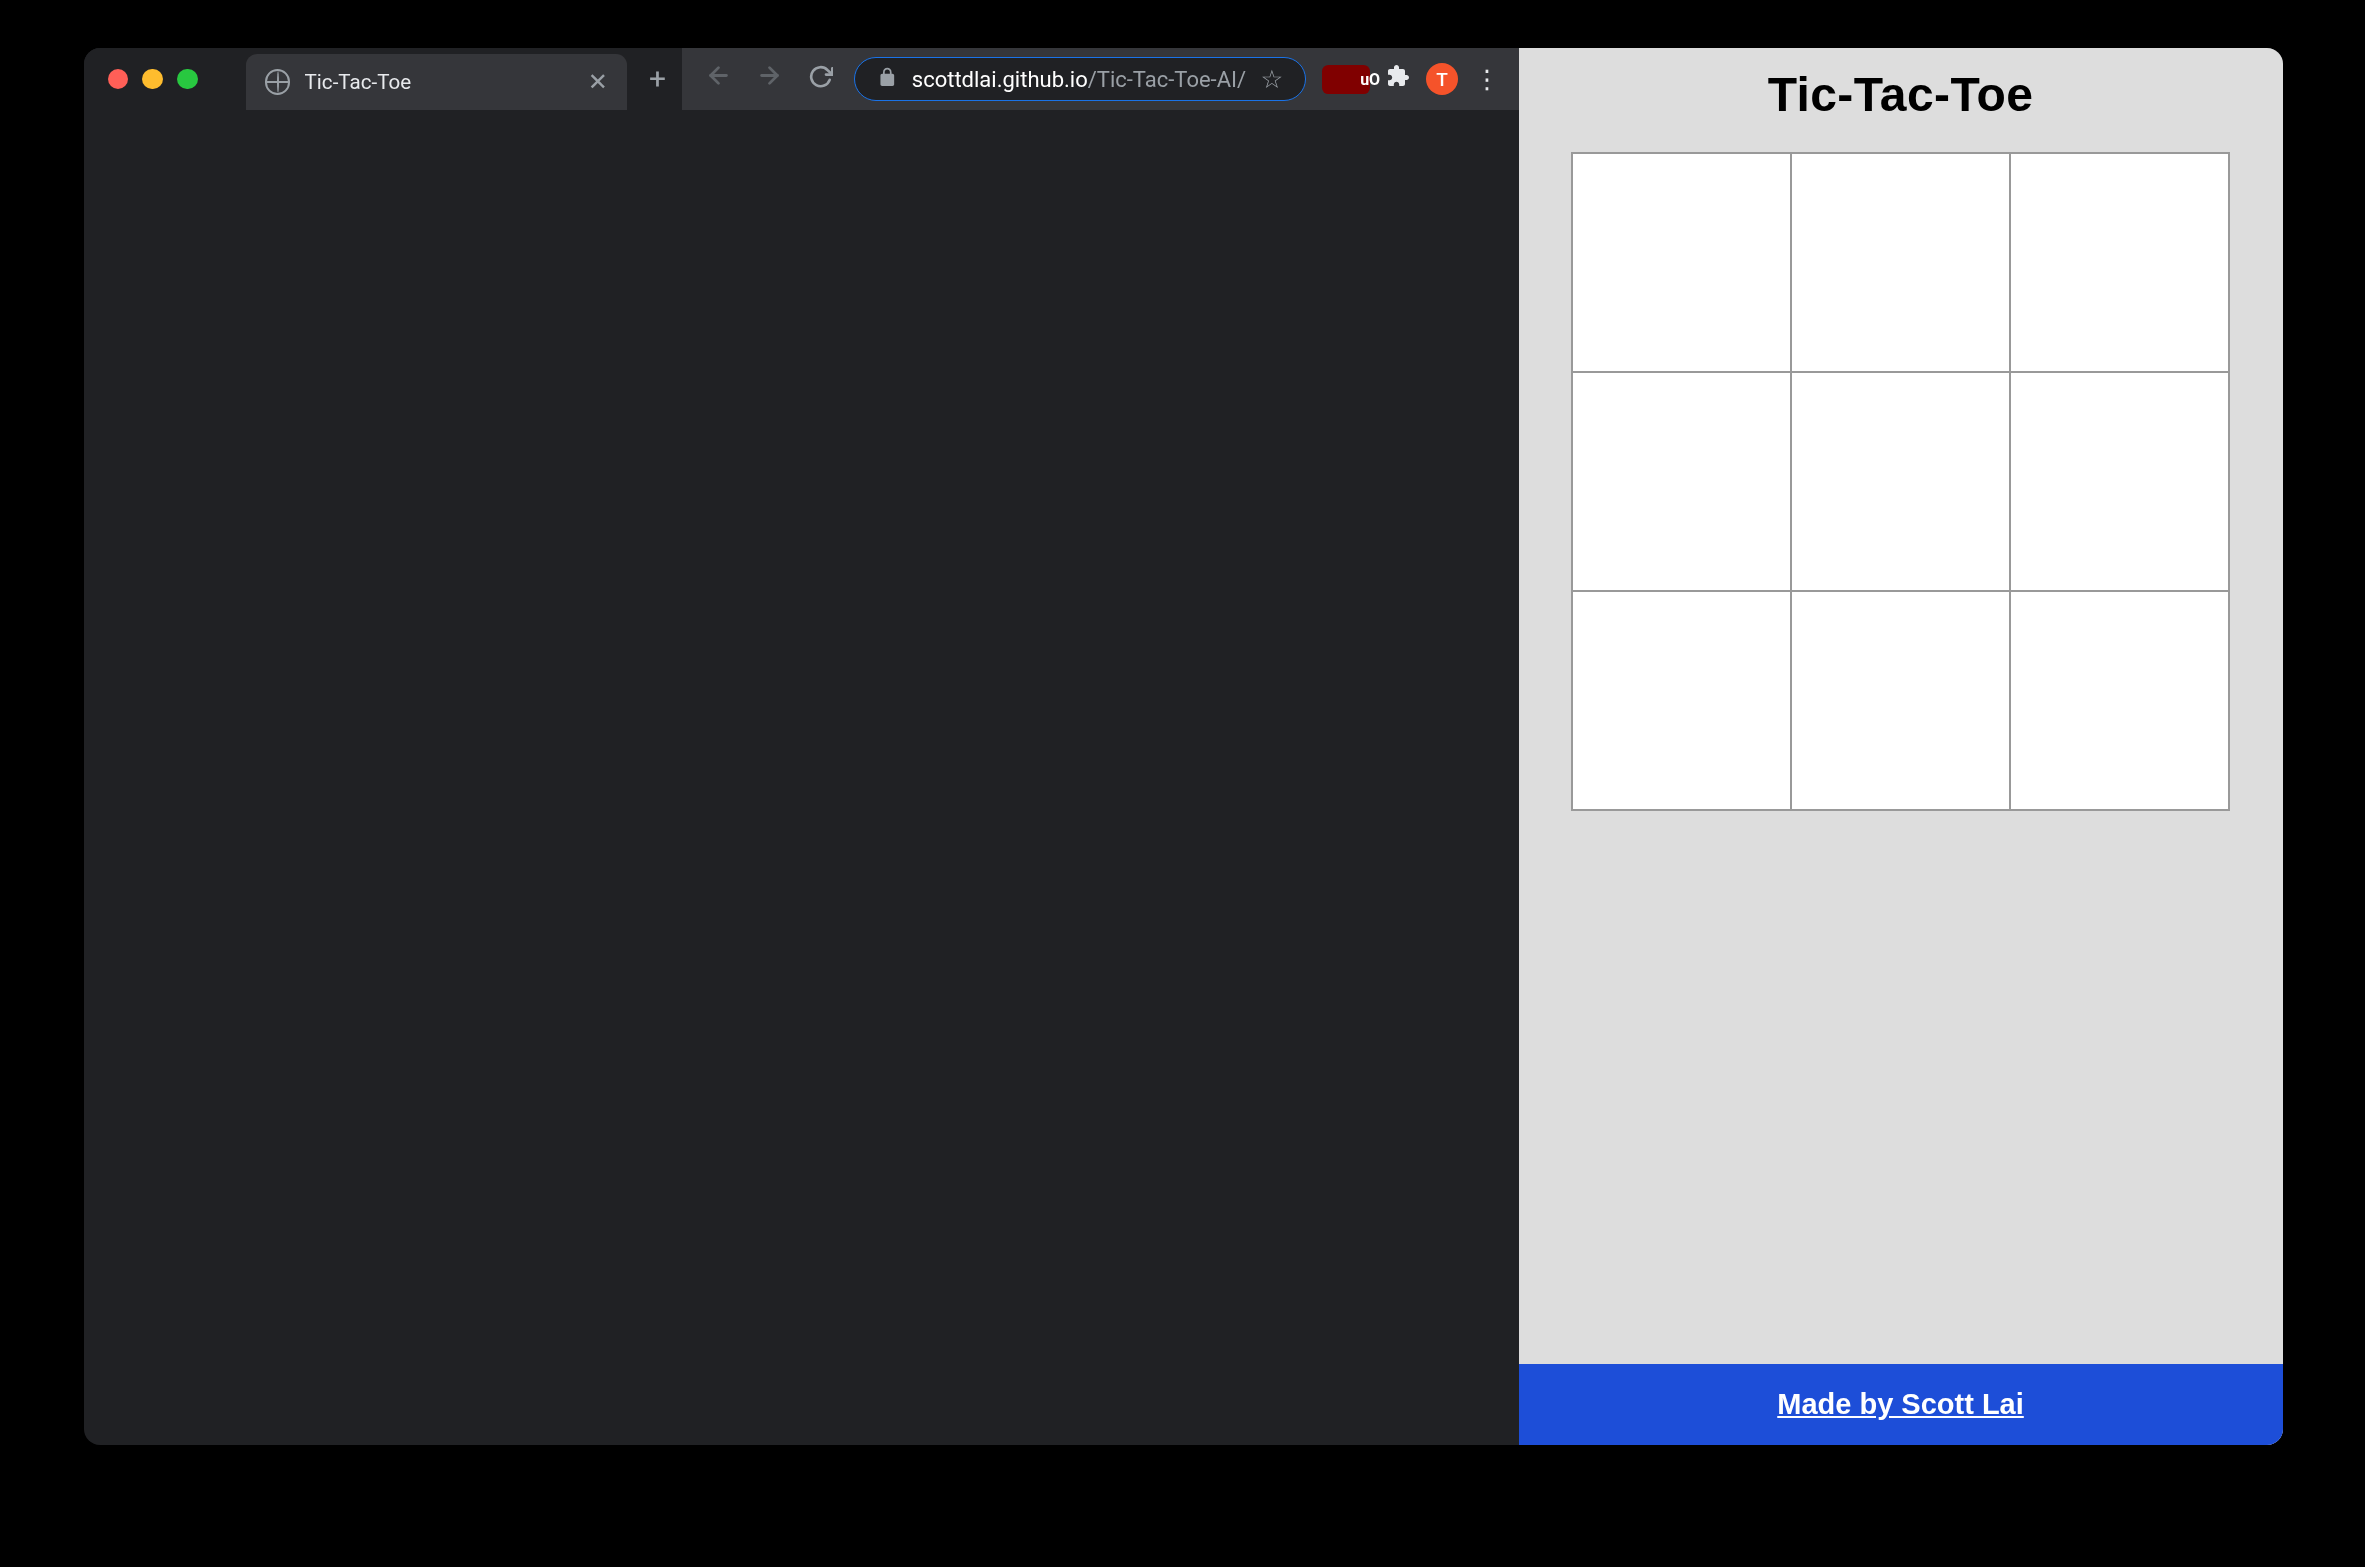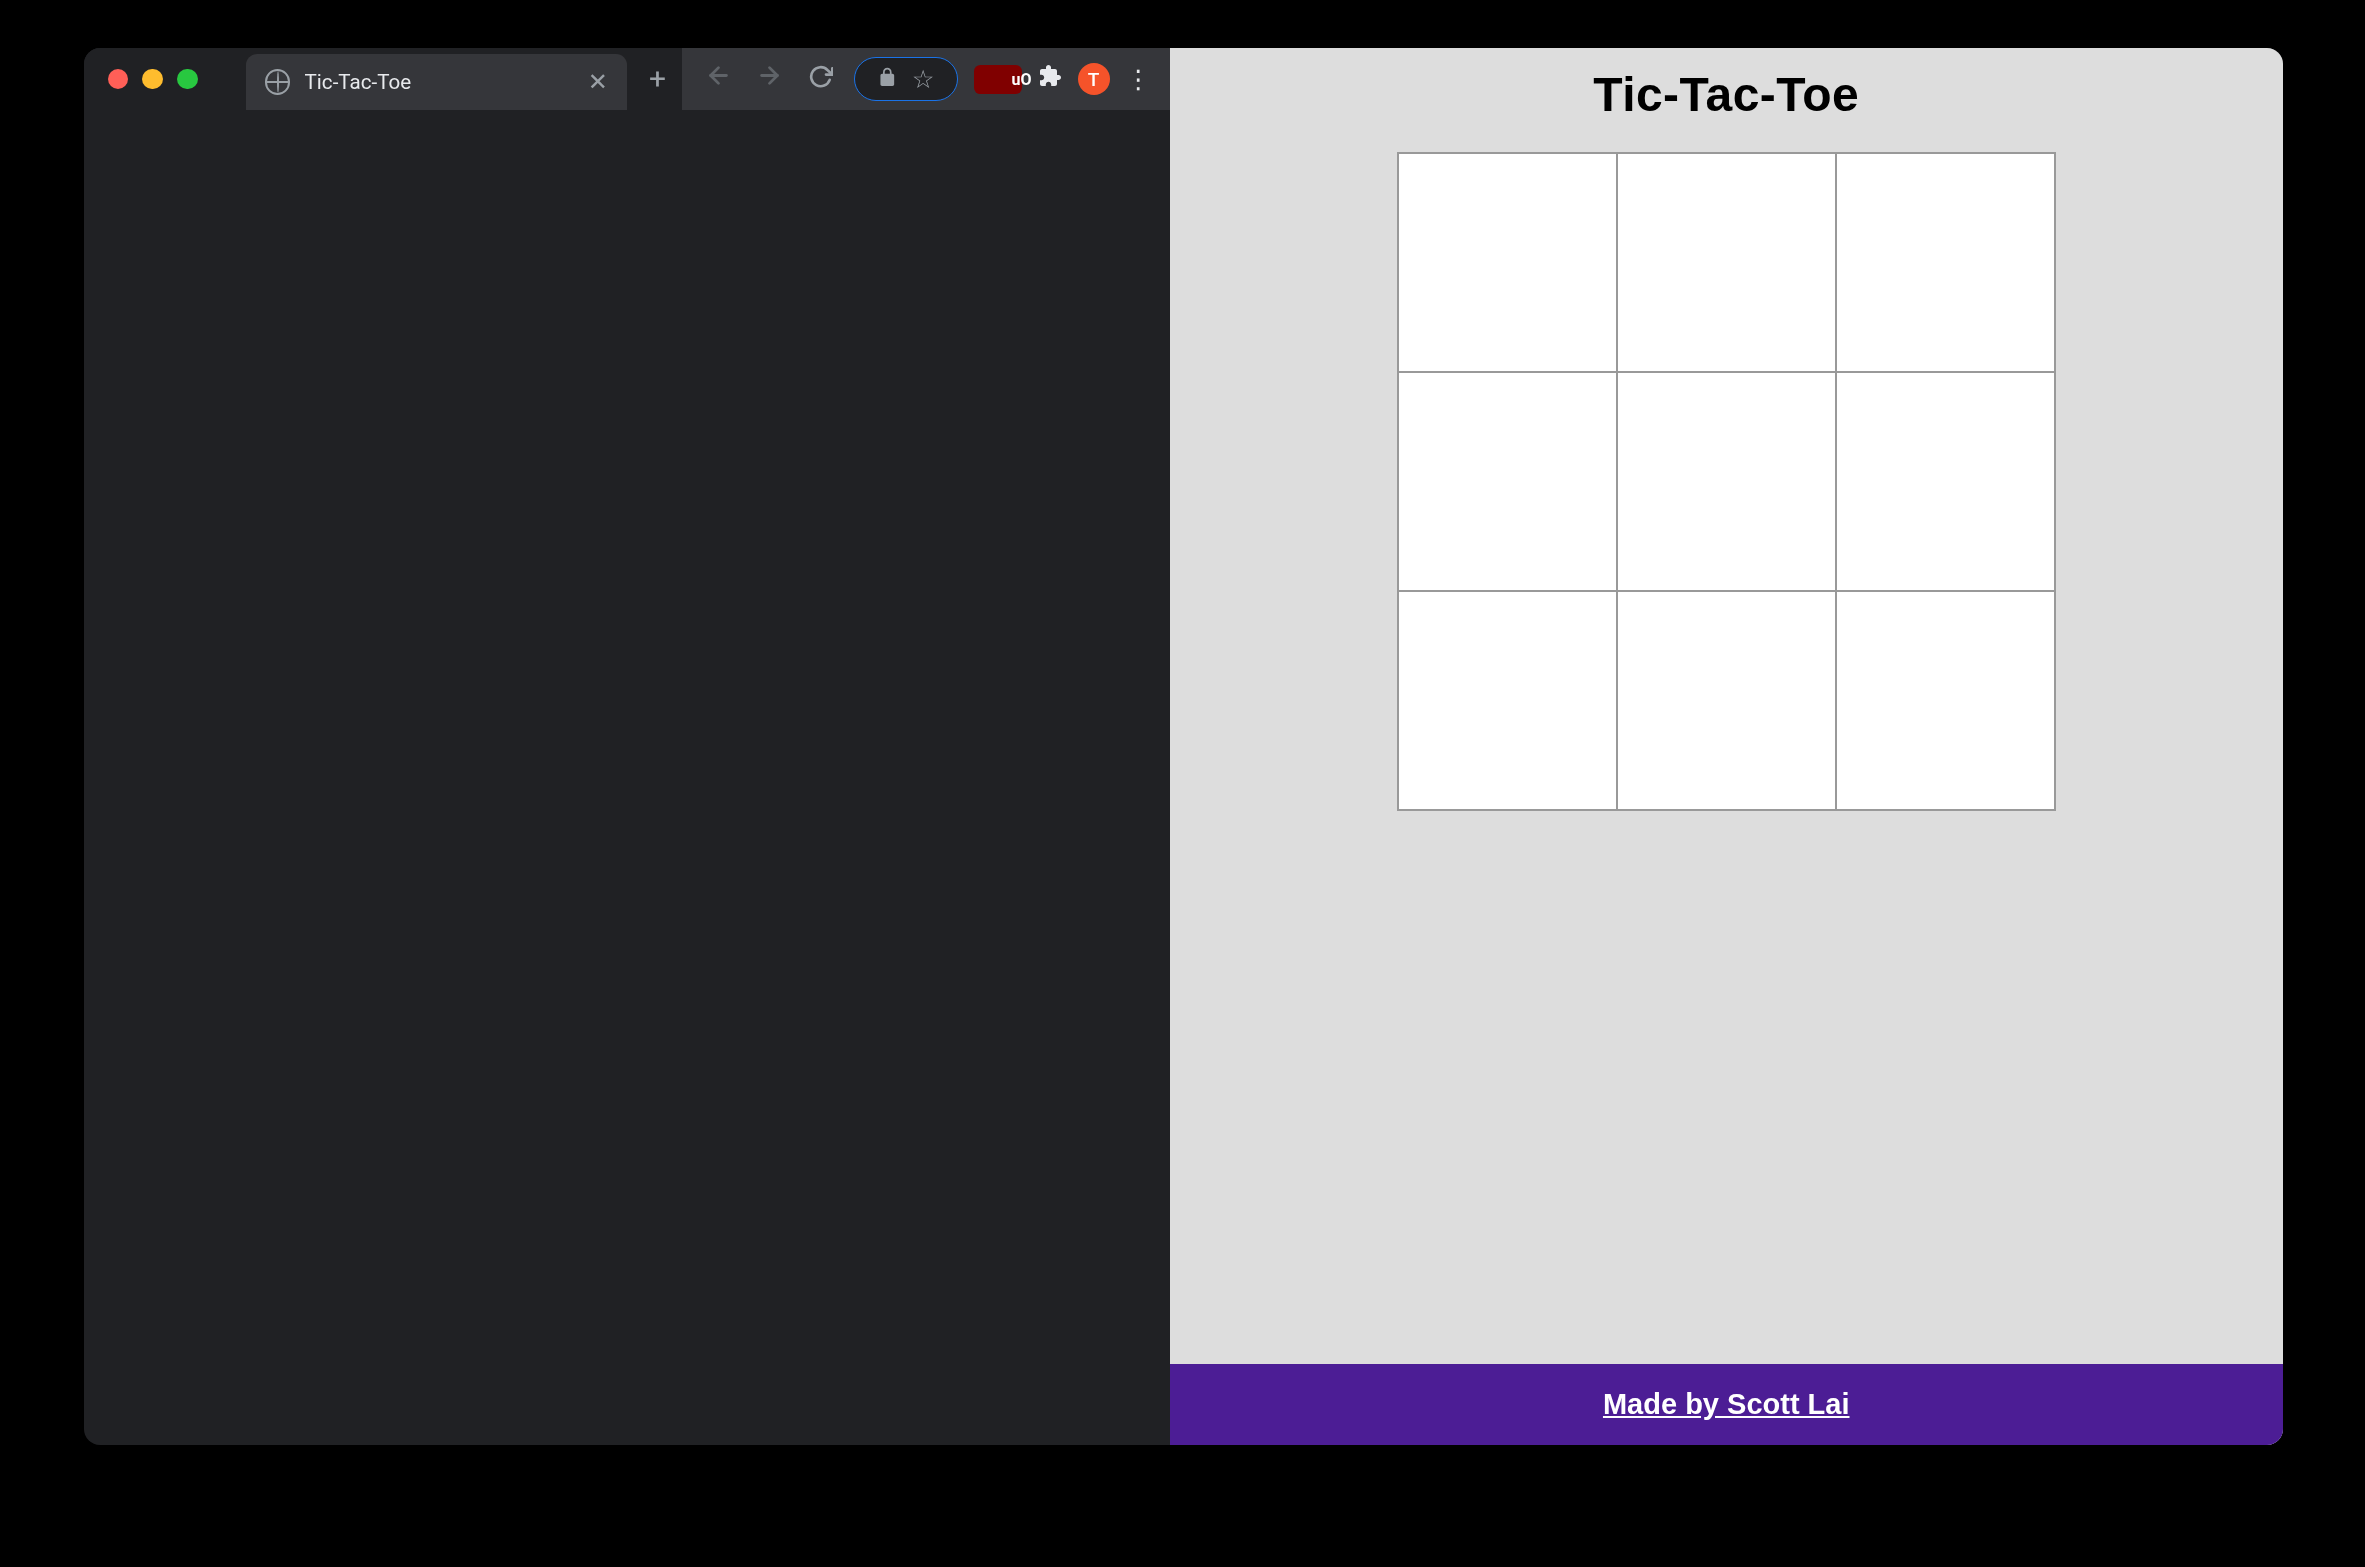--- a/index.html
+++ b/index.html
@@ -255,21 +255,21 @@
       border: 0.8px solid #999;
     }
 
     .cell {
       background: #ffffff;
       border: 0.8px solid #999;
       cursor: pointer;
     }
 
     .footer {
-      background: #4c1d95;
+      background: #1d4ed8;
       height: 81px;
       display: flex;
       align-items: center;
       justify-content: center;
     }
 
     .footer-link {
       color: #fff;
       font-size: 29px;
       font-weight: 700;
@@ -315,20 +315,23 @@
           <path d="M20.49 15a9 9 0 1 1-2.12-9.36L23 10"></path>
         </svg>
     </div>
 
     <div class="address-bar">
       <span class="lock-icon">
         <svg width="20.6" height="20.6" viewBox="0 0 24 24" fill="currentColor">
             <path d="M18 8h-1V6c0-2.76-2.24-5-5-5S7 3.24 7 6v2H6c-1.1 0-2 .9-2 2v10c0 1.1.9 2 2 2h12c1.1 0 2-.9 2-2V10c0-1.1-.9-2-2-2zM9 6c0-1.66 1.34-3 3-3s3 1.34 3 3v2H9V6z"></path>
           </svg>
       </span>
+      <span class="url-text">
+        <span class="domain">scottdlai.github.io</span><span class="path">/Tic-Tac-Toe-AI/</span>
+      </span>
       <span class="star-icon">☆</span>
     </div>
 
     <div class="ext-icon ext-ublock">uO</div>
     <div class="ext-puzzle">
       <svg width="24" height="24" viewBox="0 0 24 24" fill="currentColor">
           <path d="M20.5 11H19V7c0-1.1-.9-2-2-2h-4V3.5C13 2.12 11.88 1 10.5 1S8 2.12 8 3.5V5H4c-1.1 0-1.99.9-1.99 2v3.8H3.5c1.49 0 2.7 1.21 2.7 2.7s-1.21 2.7-2.7 2.7H2V20c0 1.1.9 2 2 2h3.8v-1.5c0-1.49 1.21-2.7 2.7-2.7 1.49 0 2.7 1.21 2.7 2.7V22H17c1.1 0 2-.9 2-2v-4h1.5c1.38 0 2.5-1.12 2.5-2.5S21.88 11 20.5 11z"></path>
         </svg>
     </div>
     <div class="avatar">T</div>

